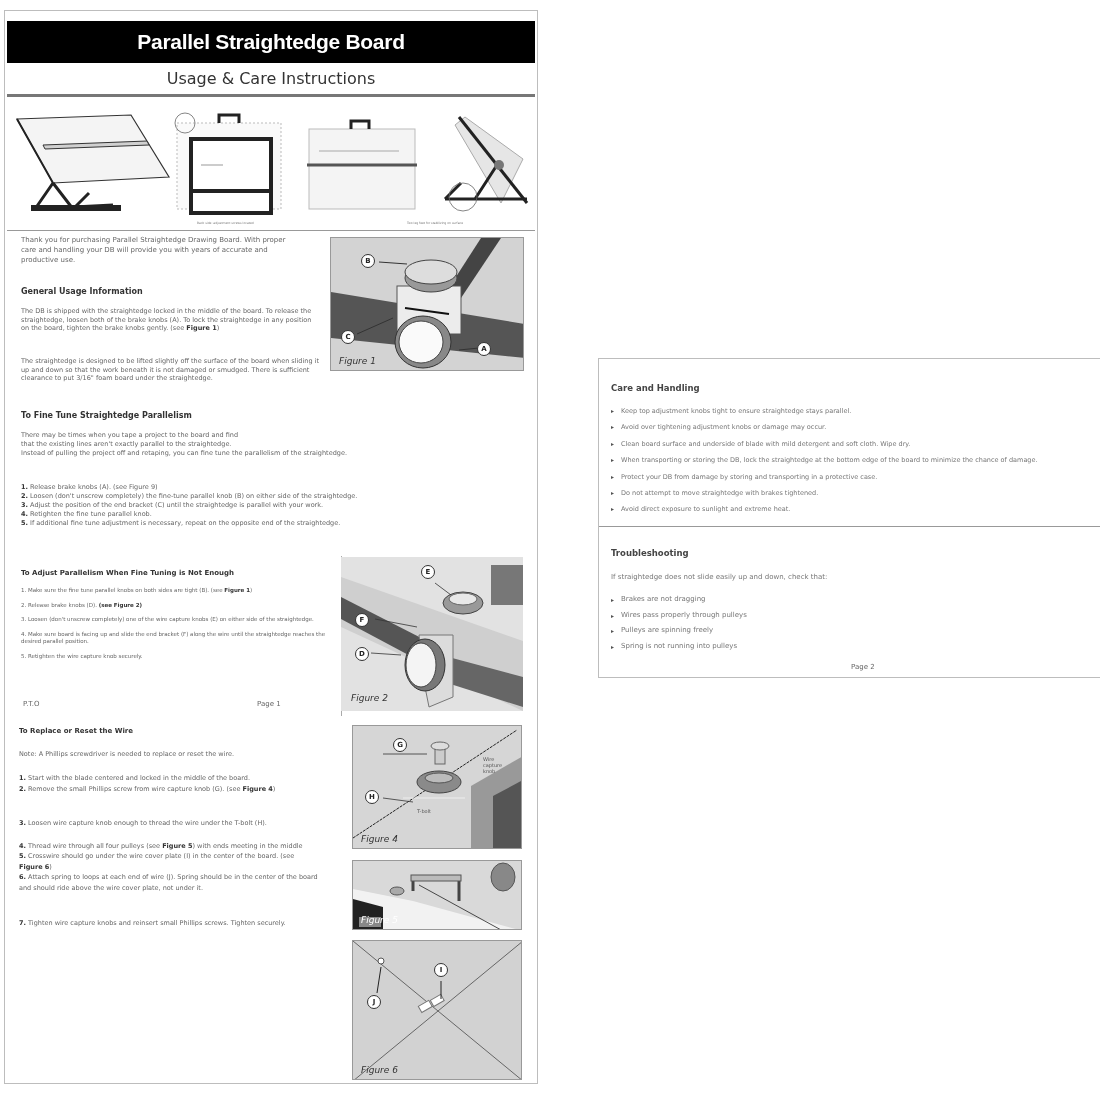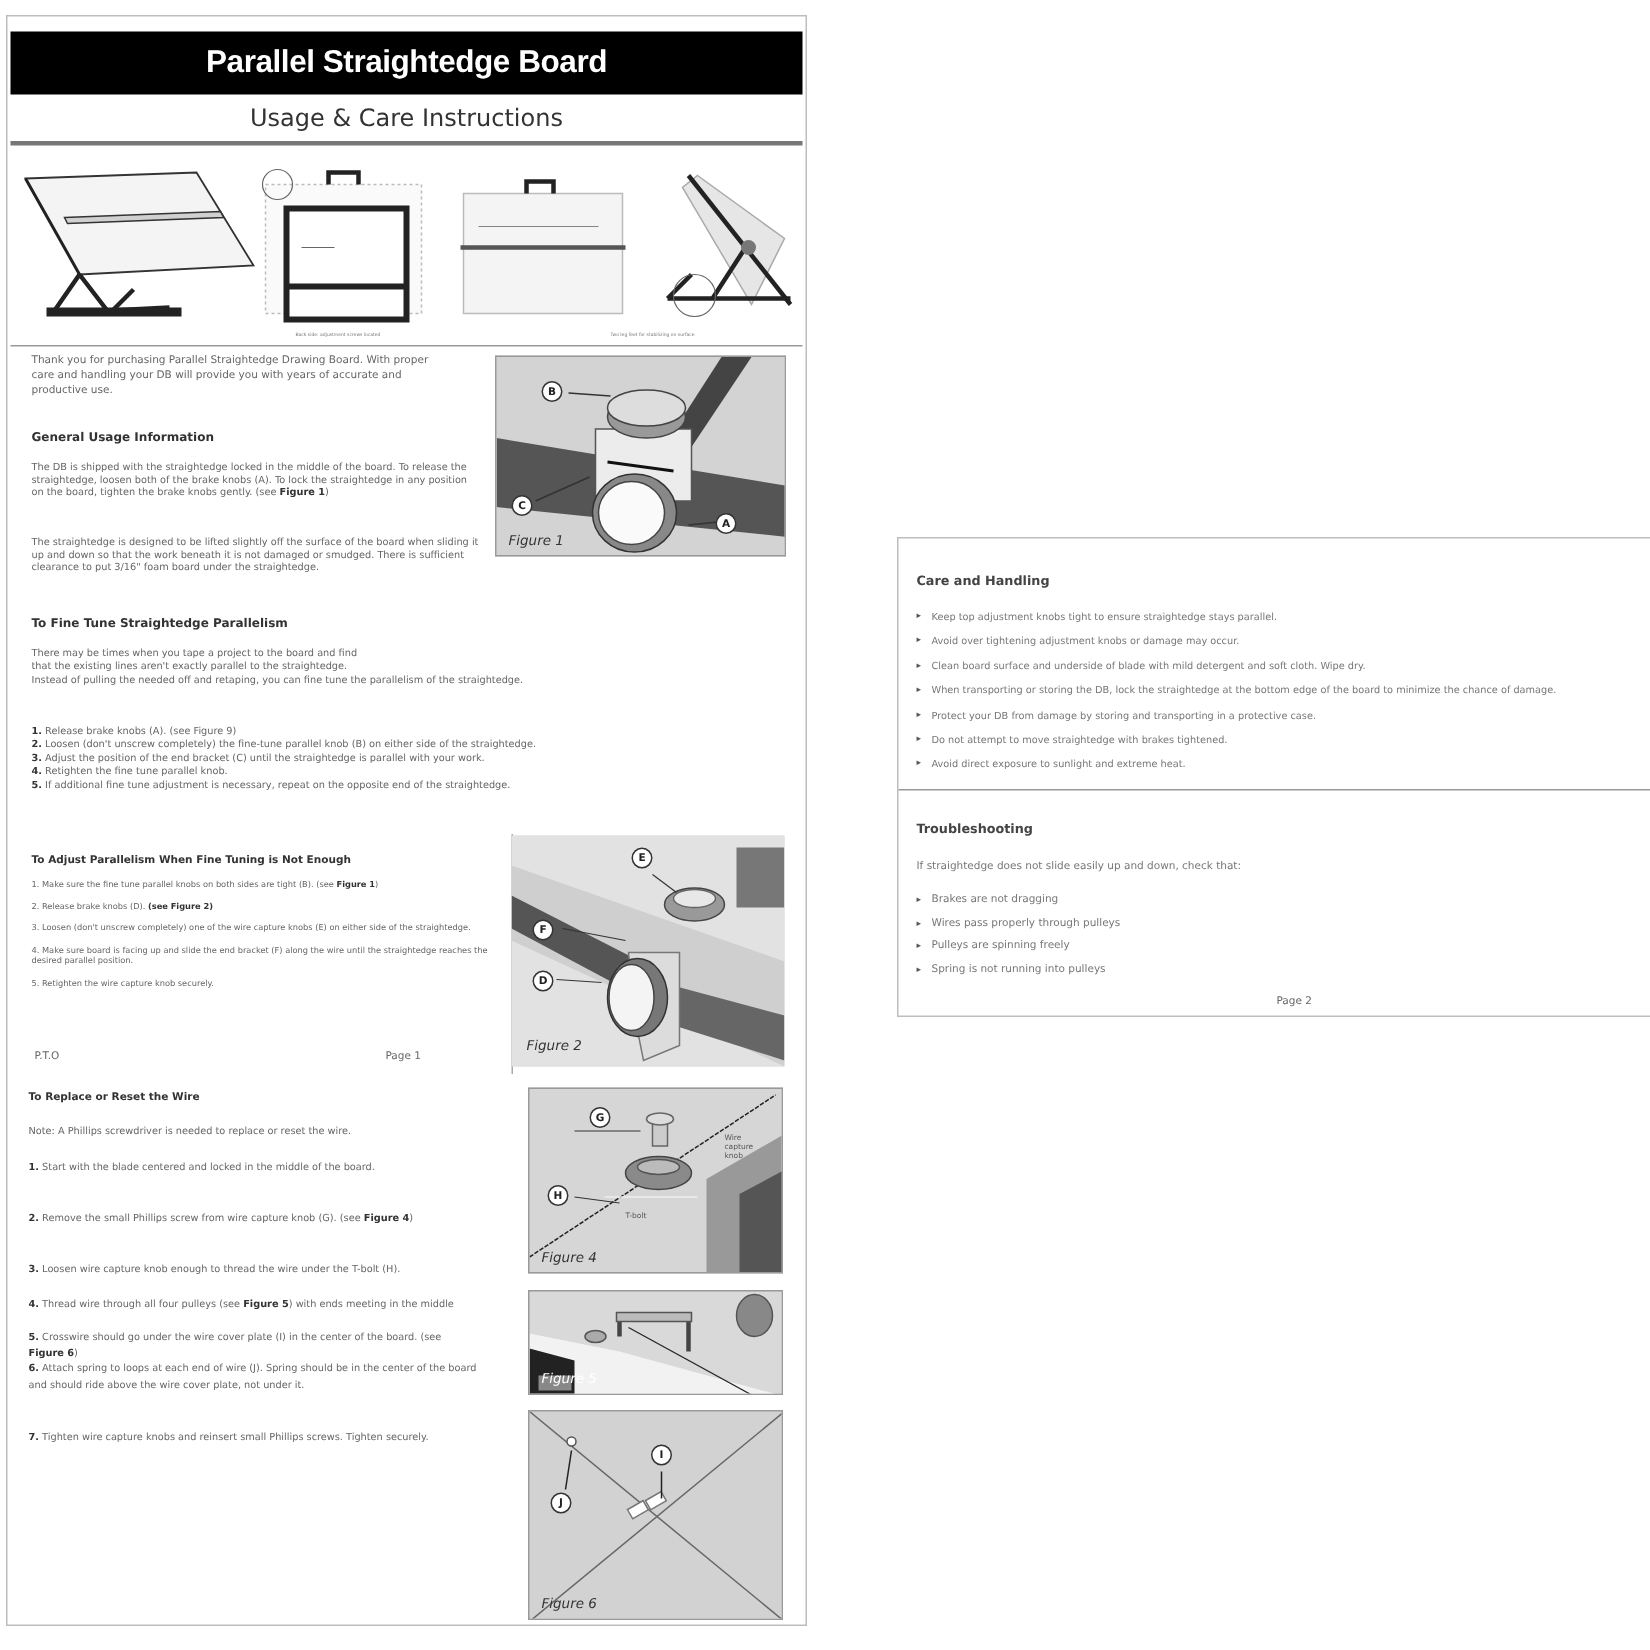--- a/index.html
+++ b/index.html
@@ -102,21 +102,21 @@
     <div class="callout" style="left:30px;top:16px">B</div>
     <div class="callout" style="left:10px;top:92px">C</div>
     <div class="callout" style="left:146px;top:104px">A</div>
     <div class="fig-label">Figure 1</div>
   </div>
 
   <div class="hd" style="left:16px;top:400px">To Fine Tune Straightedge Parallelism</div>
   <div class="txt" style="left:16px;top:420px;width:500px;font-size:6.5px;line-height:9px">
     <div>There may be times when you tape a project to the board and find</div>
     <div>that the existing lines aren't exactly parallel to the straightedge.</div>
-    <div>Instead of pulling the needed off and retaping, you can fine tune the parallelism of the straightedge.</div>
+    <div>Instead of pulling the project off and retaping, you can fine tune the parallelism of the straightedge.</div>
   </div>
   <div class="txt" style="left:16px;top:472px;width:500px;font-size:6.5px;line-height:9px">
     <div><b>1.</b> <span>Release brake knobs (A). (see Figure 9)</span></div>
     <div><b>2.</b> <span>Loosen (don't unscrew completely) the fine-tune parallel knob (B) on either side of the straightedge.</span></div>
     <div><b>3.</b> <span>Adjust the position of the end bracket (C) until the straightedge is parallel with your work.</span></div>
     <div><b>4.</b> <span>Retighten the fine tune parallel knob.</span></div>
     <div><b>5.</b> <span>If additional fine tune adjustment is necessary, repeat on the opposite end of the straightedge.</span></div>
   </div>
 
   <div class="hd" style="left:16px;top:558px;font-size:7px">To Adjust Parallelism When Fine Tuning is Not Enough</div>
@@ -149,24 +149,24 @@
     </svg>
     <div class="callout" style="left:80px;top:8px">E</div>
     <div class="callout" style="left:14px;top:56px">F</div>
     <div class="callout" style="left:14px;top:90px">D</div>
     <div class="fig-label" style="bottom:8px;left:10px">Figure 2</div>
   </div>
 
   <div class="hd" style="left:14px;top:716px;font-size:7px">To Replace or Reset the Wire</div>
   <div class="txt" style="left:14px;top:738px;width:320px;font-size:6.5px">Note: A Phillips screwdriver is needed to replace or reset the wire.</div>
   <div class="txt" style="left:14px;top:762px;width:300px;font-size:6.5px;line-height:10.5px">
-    <div style="margin-bottom:23px"><b>1.</b> <span>Start with the blade centered and locked in the middle of the board.</span></div>
+    <div style="margin-bottom:0"><b>1.</b> <span>Start with the blade centered and locked in the middle of the board.</span></div>
     <div style="margin-bottom:24px"><b>2.</b> <span>Remove the small Phillips screw from wire capture knob (G). (see </span><b>Figure 4</b><span>)</span></div>
     <div style="margin-bottom:12px"><b>3.</b> <span>Loosen wire capture knob enough to thread the wire under the T-bolt (H).</span></div>
-    <div style="margin-bottom:12px"><b>4.</b> <span>Thread wire through all four pulleys (see </span><b>Figure 5</b><span>) with ends meeting in the middle</span></div>
+    <div style="margin-bottom:0"><b>4.</b> <span>Thread wire through all four pulleys (see </span><b>Figure 5</b><span>) with ends meeting in the middle</span></div>
     <div style="margin-bottom:0"><b>5.</b> <span>Crosswire should go under the wire cover plate (I) in the center of the board. (see </span><b>Figure 6</b><span>)</span></div>
     <div style="margin-bottom:25px"><b>6.</b> <span>Attach spring to loops at each end of wire (J). Spring should be in the center of the board and should ride above the wire cover plate, not under it.</span></div>
     <div><b>7.</b> <span>Tighten wire capture knobs and reinsert small Phillips screws. Tighten securely.</span></div>
   </div>
 
   <div class="fig" style="left:347px;top:714px;width:170px;height:124px">
     <svg width="170" height="124" style="position:absolute;left:0;top:0">
       <rect width="170" height="124" fill="#d6d6d6"></rect>
       <line x1="0" y1="112" x2="164" y2="4" stroke="#222" stroke-width="1" stroke-dasharray="3,1"></line>
       <polygon points="118,60 170,30 170,124 118,124" fill="#999"></polygon>

